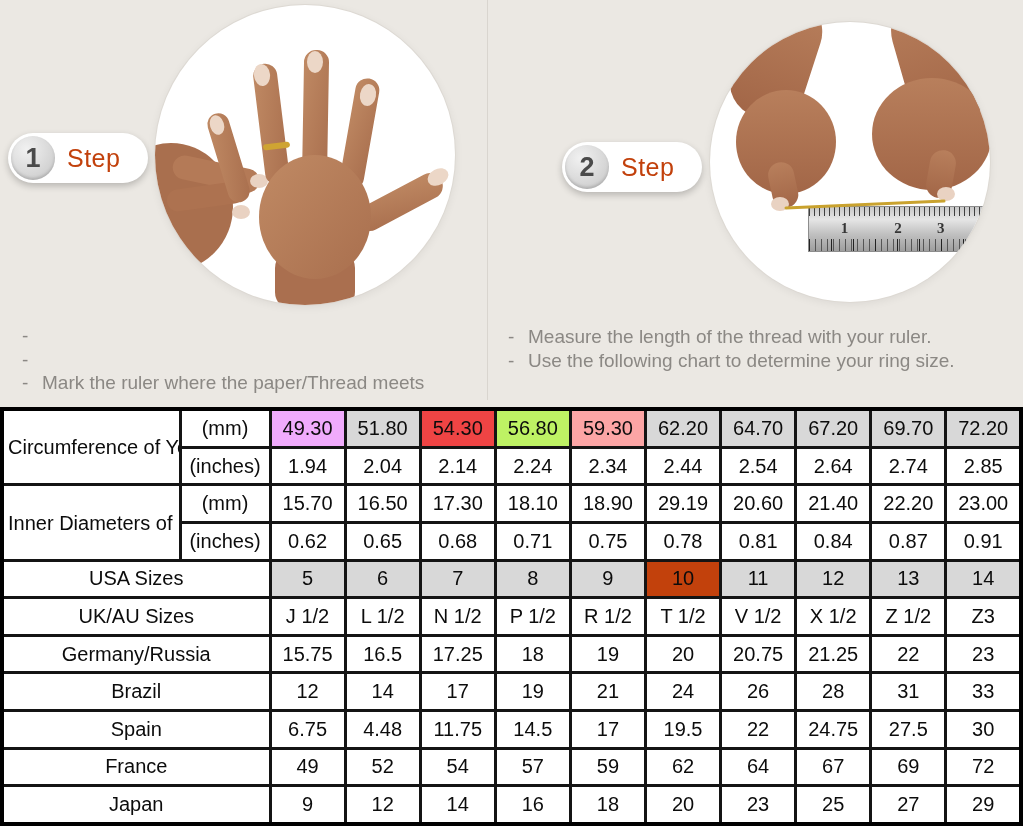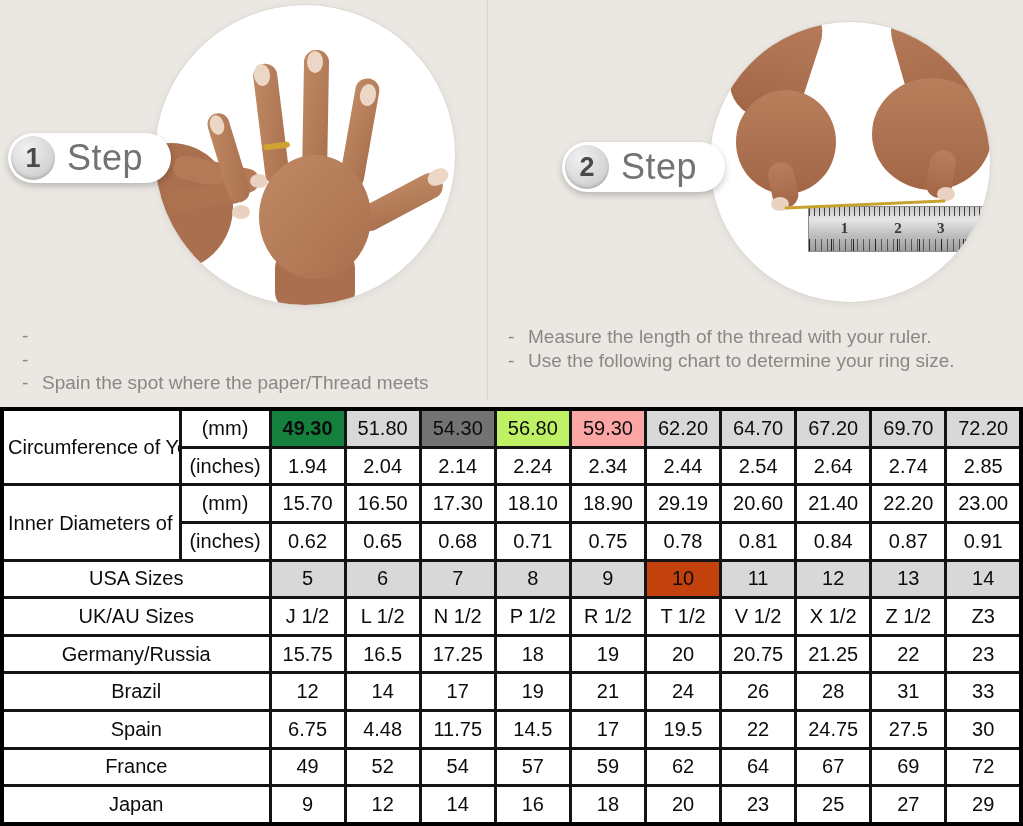--- a/index.html
+++ b/index.html
@@ -56,21 +56,21 @@
   }
   .step-badge.one { left:8px;  top:133px; }
   .step-badge.two { left:562px; top:142px; }
   .step-num {
     width:44px; height:44px; border-radius:50%;
     background:radial-gradient(circle at 35% 30%, #f1f1f1, #c5c5c5);
     box-shadow:inset 0 -2px 3px rgba(0,0,0,0.16);
     display:flex; align-items:center; justify-content:center;
     font-size:27px; font-weight:bold; color:#4a4a4a;
   }
-  .step-label { font-size:36px; color:#737373; letter-spacing:0.5px; }
+  .step-label { font-size:25px; color:#c2410c; letter-spacing:0.5px; }
 
   
   .instructions { position:absolute; color:#8b8884; font-size:19px; line-height:23.5px; }
   .instructions.left-instr  { left:22px;  top:324px; }
   .instructions.right-instr { left:508px; top:325px; }
   .instr-line { display:flex; }
   .instr-line .dash { width:20px; flex:0 0 20px; }
 
   
   .chart-wrap { position:absolute; left:0; top:407px; width:1023px; height:419px; background:#ffffff; }
@@ -140,21 +140,21 @@
 
     <div class="instructions left-instr">
       <div class="instr-line">
         <span class="dash">-</span>
       </div>
       <div class="instr-line">
         <span class="dash">-</span>
       </div>
       <div class="instr-line">
         <span class="dash">-</span>
-        <span>Spain the spot where the paper/Thread meets</span>
+        <span>Mark the ruler where the paper/Thread meets</span>
       </div>
     </div>
 
     <div class="photo-circle two">
       <div class="ruler">
         <span class="ruler-number n1">1</span>
         <span class="ruler-number n2">2</span>
         <span class="ruler-number n3">3</span>
       </div>
       <svg class="photo-svg" viewBox="0 0 280 280">
@@ -216,23 +216,23 @@
           <col>
           <col>
           <col>
           <col>
           <col>
       </colgroup>
       <tbody id="chart-body">
           <tr>
             <td class="group-label" rowspan="2">Circumference of Your Finger</td>
             <td class="unit-cell">(mm)</td>
-            <td class="value-cell" style="background: #15803d; font-weight: bold;">49.30</td>
+            <td class="value-cell" style="background: #f0abfc;">49.30</td>
             <td class="value-cell" style="background: rgb(216, 216, 216); text-align: center;">51.80</td>
-            <td class="value-cell" style="background: #737373;">54.30</td>
+            <td class="value-cell" style="background: #ef4444;">54.30</td>
             <td class="value-cell" style="background: #bef264; margin-left: 29px;">56.80</td>
             <td class="value-cell" style="background: #fca5a5;">59.30</td>
             <td class="value-cell" style="background: rgb(216, 216, 216);">62.20</td>
             <td class="value-cell" style="background: rgb(216, 216, 216);">64.70</td>
             <td class="value-cell" style="background: rgb(216, 216, 216);">67.20</td>
             <td class="value-cell" style="background: rgb(216, 216, 216);">69.70</td>
             <td class="value-cell" style="background: rgb(216, 216, 216);">72.20</td>
           </tr>
           <tr>
             <td class="unit-cell">(inches)</td>

